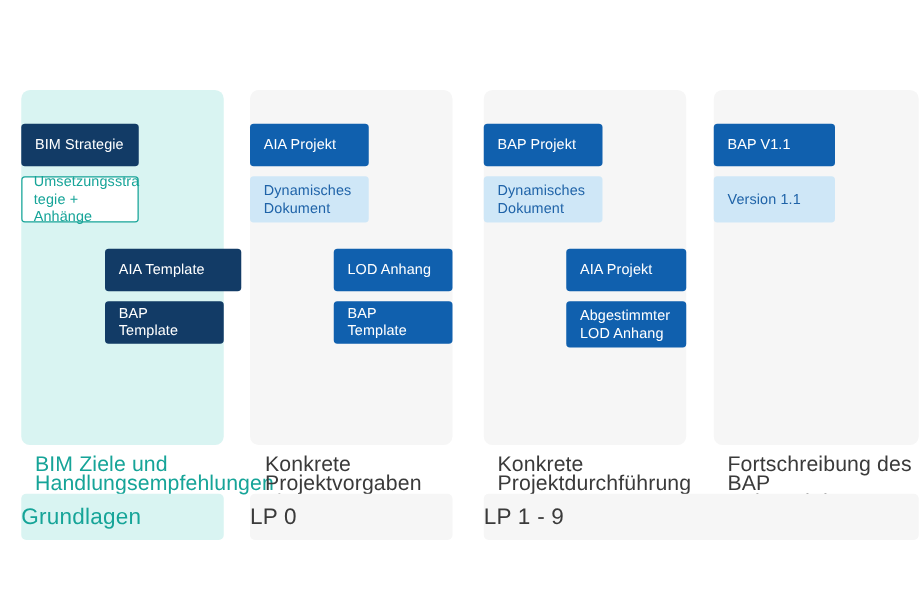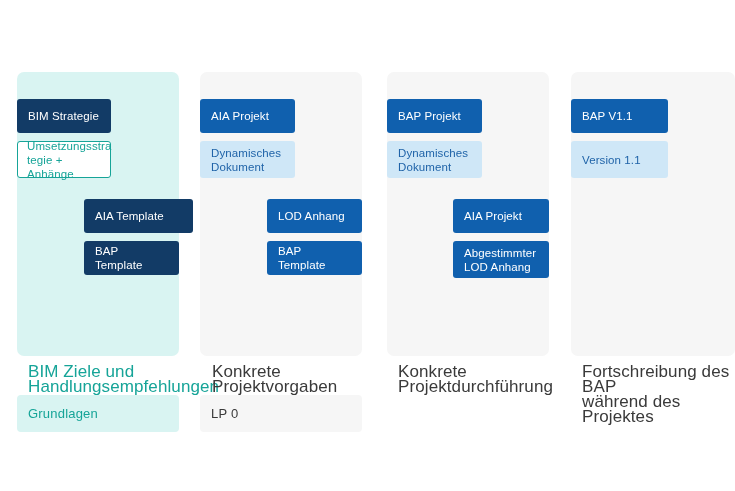--- a/index.html
+++ b/index.html
@@ -92,23 +92,22 @@
   .cap-2 { left: 212px; top: 316px; width: 150px; }
   .cap-3 { left: 398px; top: 316px; width: 150px; }
   .cap-4 { left: 582px; top: 316px; width: 152px; }
 
   
   .phase {
     position: absolute;
     border-radius: 4px;
     display: flex;
     align-items: center;
-    padding-left: 11px;
     box-sizing: border-box;
-    font-size: 13px;
+    font-size: 18px;
     letter-spacing: 0.2px;
   }
   .phase.teal { background: #d9f4f2; color: #16a498; }
   .phase.grey { background: #f6f6f6; color: #3a3a3a; text-align: right; }
   .ph-1 { left: 17px;  top: 395px; width: 162px; height: 37px; }
   .ph-2 { left: 200px; top: 395px; width: 162px; height: 37px; }
   .ph-3 { left: 387px; top: 395px; width: 348px; height: 37px; }
 </style>
 </head>
 <body>
@@ -161,14 +160,15 @@
 
   <div class="node lightblue n-version-11">Version 1.1</div>
 
   <div class="caption grey cap-4">Fortschreibung des BAP
 während des Projektes</div>
 
   <div class="phase teal ph-1">Grundlagen</div>
 
   <div class="phase grey ph-2">LP 0</div>
 
+  <div class="phase grey ph-3">LP 1 - 9</div>
 
 </div>
 
 </body></html>

